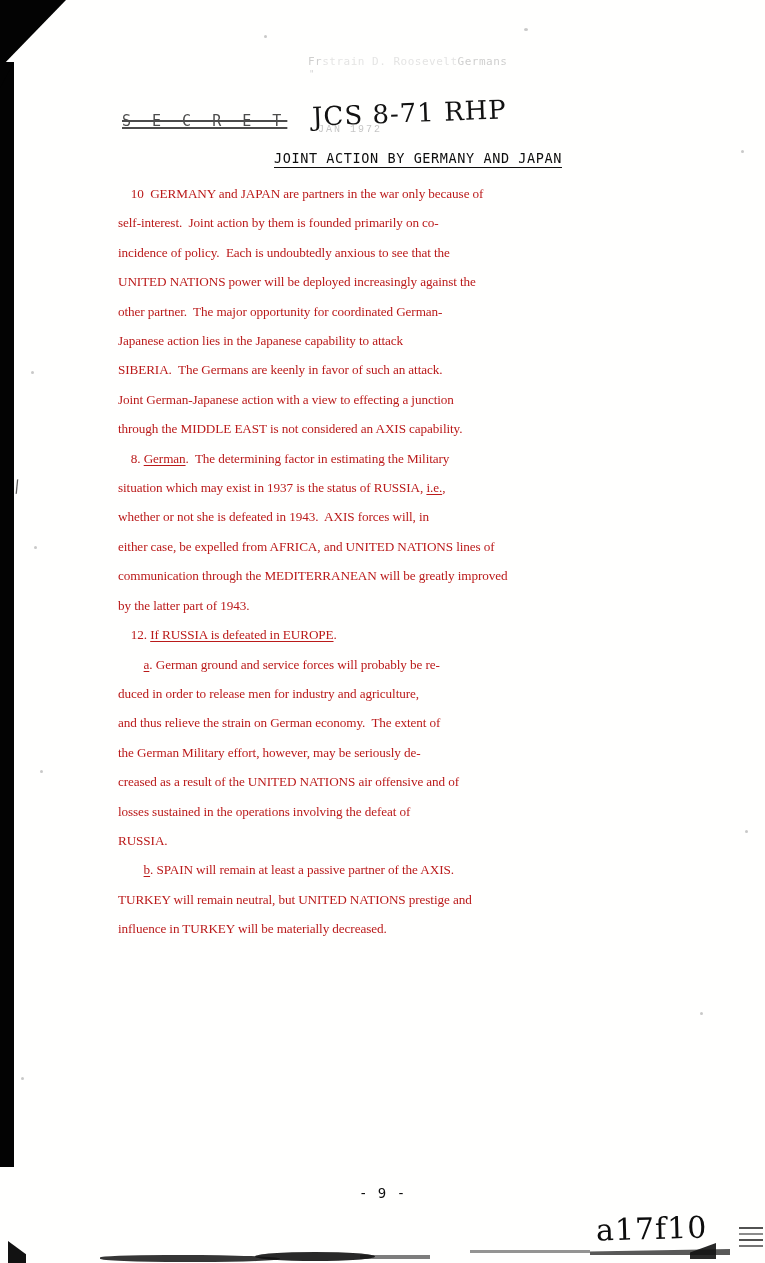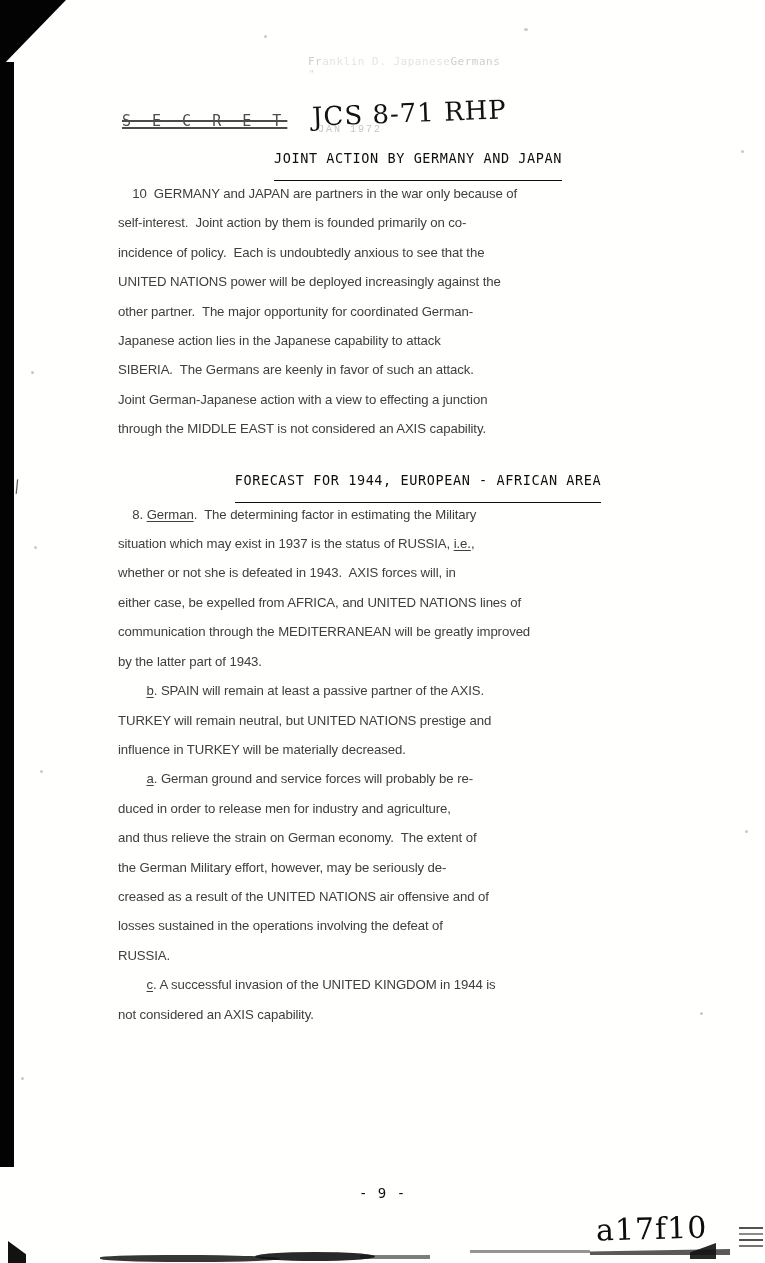--- a/index.html
+++ b/index.html
@@ -188,29 +188,29 @@
   .heading {
     text-align: center;
     font-family: "DejaVu Sans Mono", monospace;
     font-size: 13.5px;
     letter-spacing: .6px;
     color: #101010;
     margin: 0 0 13px 0;
   }
   .heading span {
     border-bottom: 1.6px solid #101010;
-    padding-bottom: 14px;
+    padding-bottom: 1px;
   }
   .heading.h2 { margin-top: 28px; margin-bottom: 12px; }
 
   p.para {
-    font-family: Liberation Sans, sans-serif;
+    font-family: Liberation Serif, serif;
     font-size: 13.2px;
     line-height: 29.4px;
-    color: #404040;
+    color: #b91c1c;
     margin: 0;
     letter-spacing: -.1px;
     white-space: pre-wrap;
     text-indent: 0;
   }
   p.para + p.para { margin-top: 0; }
   p.para.gap { margin-top: 28px; }
   p.para.sub { }
 
   u.ul { text-decoration: underline; text-decoration-thickness: 1.2px; text-underline-offset: 2px; }
@@ -255,21 +255,21 @@
   <div class="speck" style="left:524px;top:28px;width:4px;height:3px;"></div>
   <div class="speck" style="left:741px;top:150px;width:3px;height:3px;"></div>
   <div class="speck" style="left:31px;top:371px;width:3px;height:3px;"></div>
   <div class="speck" style="left:34px;top:546px;width:3px;height:3px;"></div>
   <div class="speck" style="left:40px;top:770px;width:3px;height:3px;"></div>
   <div class="speck" style="left:21px;top:1077px;width:3px;height:3px;"></div>
   <div class="speck" style="left:745px;top:830px;width:3px;height:3px;"></div>
   <div class="speck" style="left:700px;top:1012px;width:3px;height:3px;"></div>
 
   <div class="library-stamp">
-    <span class="faded-b">Fr</span><span class="faded-a">anklin D. Japanese</span><span class="faded-b">Germans</span>
+    <span class="faded-b">Fr</span><span class="faded-a">strain D. Roosevelt</span><span class="faded-b">Germans</span>
   </div>
   <div class="library-stamp-sub">"</div>
 
   <div class="secret-stamp">S E C R E T</div>
 
   <div class="hand-jcs">JCS 8-71 RHP</div>
   <div class="hand-datestamp">JAN 1972</div>
   <div class="hand-margin-slash">/</div>
 
   <div class="doc-body">
@@ -279,44 +279,42 @@
     <p class="para">    10  GERMANY and JAPAN are partners in the war only because of
 self-interest.  Joint action by them is founded primarily on co-
 incidence of policy.  Each is undoubtedly anxious to see that the
 UNITED NATIONS power will be deployed increasingly against the
 other partner.  The major opportunity for coordinated German-
 Japanese action lies in the Japanese capability to attack
 SIBERIA.  The Germans are keenly in favor of such an attack.
 Joint German-Japanese action with a view to effecting a junction
 through the MIDDLE EAST is not considered an AXIS capability.</p>
 
-    <div class="heading h2"><span>FORECAST FOR 1944, EUROPEAN - AFRICAN AREA</span></div>
 
     <p class="para"><span>    8. </span><u class="ul">German</u><span>.  The determining factor in estimating the Military
 situation which may exist in 1937 is the status of RUSSIA, </span><u class="ul">i.e.</u><span>,
 whether or not she is defeated in 1943.  AXIS forces will, in
 either case, be expelled from AFRICA, and UNITED NATIONS lines of
 communication through the MEDITERRANEAN will be greatly improved
 by the latter part of 1943.</span></p>
 
-
-    <p class="para sub"><span>        </span><u class="ul">b</u><span>. SPAIN will remain at least a passive partner of the AXIS.
-TURKEY will remain neutral, but UNITED NATIONS prestige and
-influence in TURKEY will be materially decreased.</span></p>
+    <p class="para gap"><span>    12. </span><u class="ul">If RUSSIA is defeated in EUROPE</u><span>.</span></p>
 
     <p class="para sub"><span>        </span><u class="ul">a</u><span>. German ground and service forces will probably be re-
 duced in order to release men for industry and agriculture,
 and thus relieve the strain on German economy.  The extent of
 the German Military effort, however, may be seriously de-
 creased as a result of the UNITED NATIONS air offensive and of
 losses sustained in the operations involving the defeat of
 RUSSIA.</span></p>
 
-    <p class="para sub"><span>        </span><u class="ul">c</u><span>. A successful invasion of the UNITED KINGDOM in 1944 is
-not considered an AXIS capability.</span></p>
+    <p class="para sub"><span>        </span><u class="ul">b</u><span>. SPAIN will remain at least a passive partner of the AXIS.
+TURKEY will remain neutral, but UNITED NATIONS prestige and
+influence in TURKEY will be materially decreased.</span></p>
+
 
 
   </div>
 
   <div class="page-number">- 9 -</div>
 
   <div class="hand-accession">a17f10</div>
 
 </div>
 

